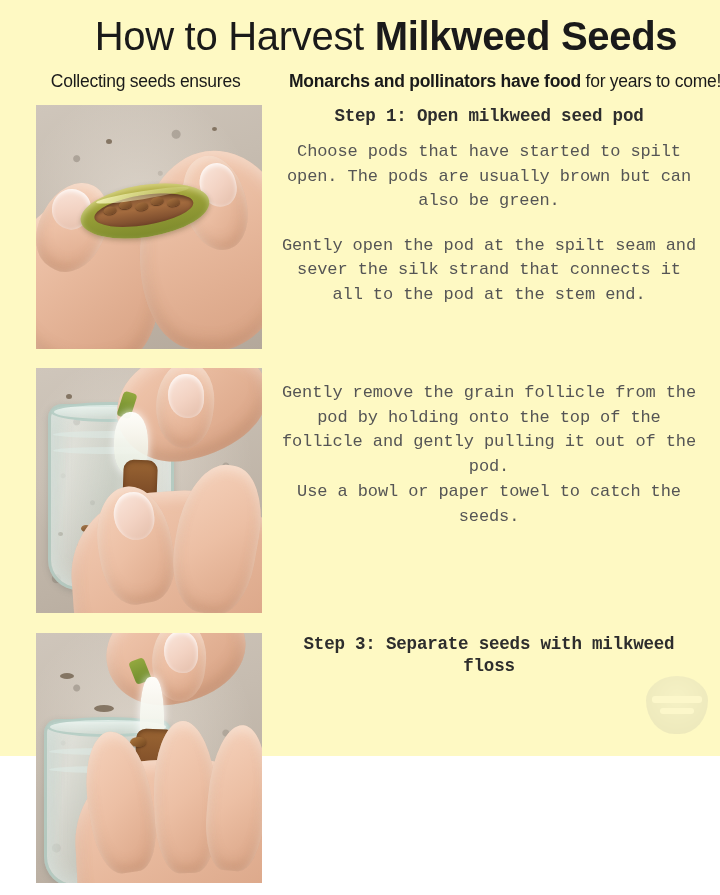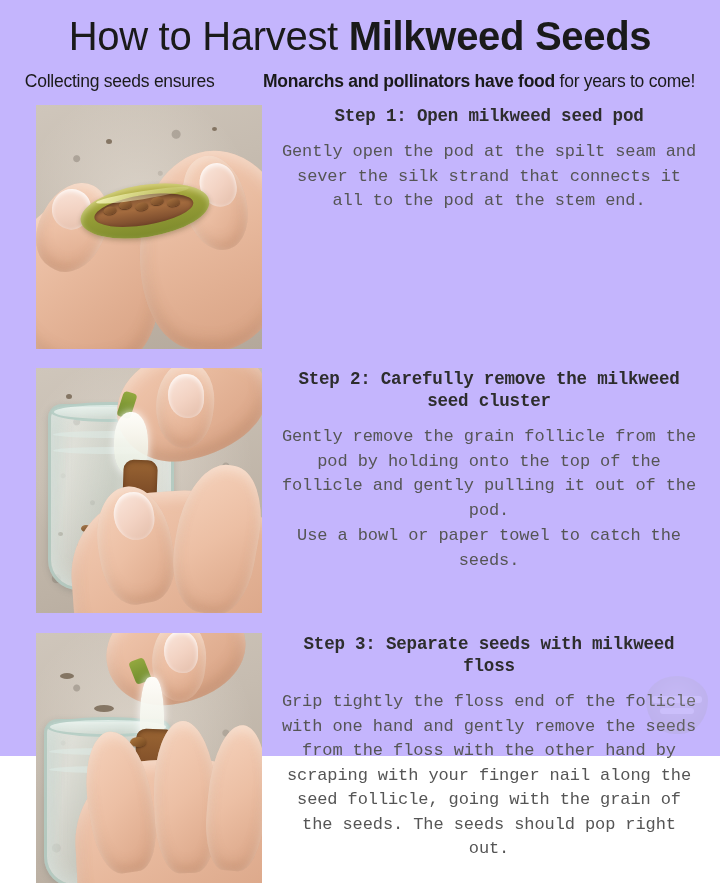--- a/index.html
+++ b/index.html
@@ -15,21 +15,22 @@
     font-family: "Liberation Sans", sans-serif;
     color: #3b3b3b;
     position: relative;
     overflow: hidden;
   }
 
   .infographic {
     width: 720px;
     height: 756px;
     position: relative;
-    background: #c4b5fd;
+    background: #fef9c3;
+    padding-left: 26px;
   }
 
   
   .header {
     width: 720px;
     padding-top: 12px;
     text-align: center;
   }
 
   .main-title {
@@ -89,21 +90,21 @@
     letter-spacing: -0.2px;
   }
 
   .step-body {
     font-size: 17px;
     line-height: 24.5px;
     color: #555555;
     margin-top: 13px;
     letter-spacing: -0.1px;
   }
-  .step-body + .step-body { margin-top: 32px; }
+  .step-body + .step-body { margin-top: 20px; }
   .step-body.tight { margin-top: 1px; }
 
   
   .photo {
     width: 226px;
     position: relative;
     overflow: hidden;
     background: #bfb6ad;
   }
   .photo-1 { height: 244px; }
@@ -350,20 +351,21 @@
             <div class="pod-seed" style="left:56px;top:17px;"></div>
             <div class="pod-seed" style="left:72px;top:14px;"></div>
             <div class="pod-seed" style="left:88px;top:18px;"></div>
             <div class="pod-highlight"></div>
           </div>
         </div>
       </div>
 
       <div class="text-col">
         <h2 class="step-heading">Step 1: Open milkweed seed pod</h2>
+        <p class="step-body">Choose pods that have started to spilt open. The pods are usually brown but can also be green.</p>
         <p class="step-body">Gently open the pod at the spilt seam and sever the silk strand that connects it all to the pod at the stem end.</p>
       </div>
     </div>
 
     <div class="step-row" style="margin-top:19px;">
       <div class="photo-col">
         <div class="photo photo-2" aria-label="Hands over a glass jar pulling the white silk seed follicle out of a milkweed pod">
           <div class="concrete"></div>
           <div class="ground-bit" style="left:30px;top:26px;width:6px;height:5px;"></div>
           <div class="ground-bit" style="left:196px;top:18px;width:7px;height:5px;"></div>
@@ -388,21 +390,20 @@
           <div class="seed-flake" style="left:104px;top:172px;"></div>
 
           <div class="hand p2-bot-hand"></div>
           <div class="finger p2-bot-finger"></div>
           <div class="nail p2-bot-nail"></div>
           <div class="finger p2-side-finger"></div>
         </div>
       </div>
 
       <div class="text-col">
-        <h2 class="step-heading">Step 2: Carefully remove the milkweed seed cluster</h2>
         <p class="step-body">Gently remove the grain follicle from the pod by holding onto the top of the follicle and gently pulling it out of the pod.</p>
         <p class="step-body tight">Use a bowl or paper towel to catch the seeds.</p>
       </div>
     </div>
 
     <div class="step-row" style="margin-top:20px;">
       <div class="photo-col">
         <div class="photo photo-3" aria-label="Hands scraping brown milkweed seeds away from the white floss over a glass jar">
           <div class="concrete"></div>
           <div class="ground-bit" style="left:24px;top:40px;width:14px;height:6px;"></div>
@@ -430,21 +431,20 @@
 
           <div class="hand p3-bot-hand"></div>
           <div class="finger p3-f1"></div>
           <div class="finger p3-f2"></div>
           <div class="finger p3-f3"></div>
         </div>
       </div>
 
       <div class="text-col">
         <h2 class="step-heading">Step 3: Separate seeds with milkweed floss</h2>
-        <p class="step-body">Grip tightly the floss end of the folicle with one hand and gently remove the seeds from the floss with the other hand by scraping with your finger nail along the seed follicle, going with the grain of the seeds. The seeds should pop right out.</p>
       </div>
     </div>
 
   </div>
 
   <div class="watermark">
     <div class="wm-badge"></div>
     <div class="wm-line wm-l1"></div>
     <div class="wm-line wm-l2"></div>
   </div>

